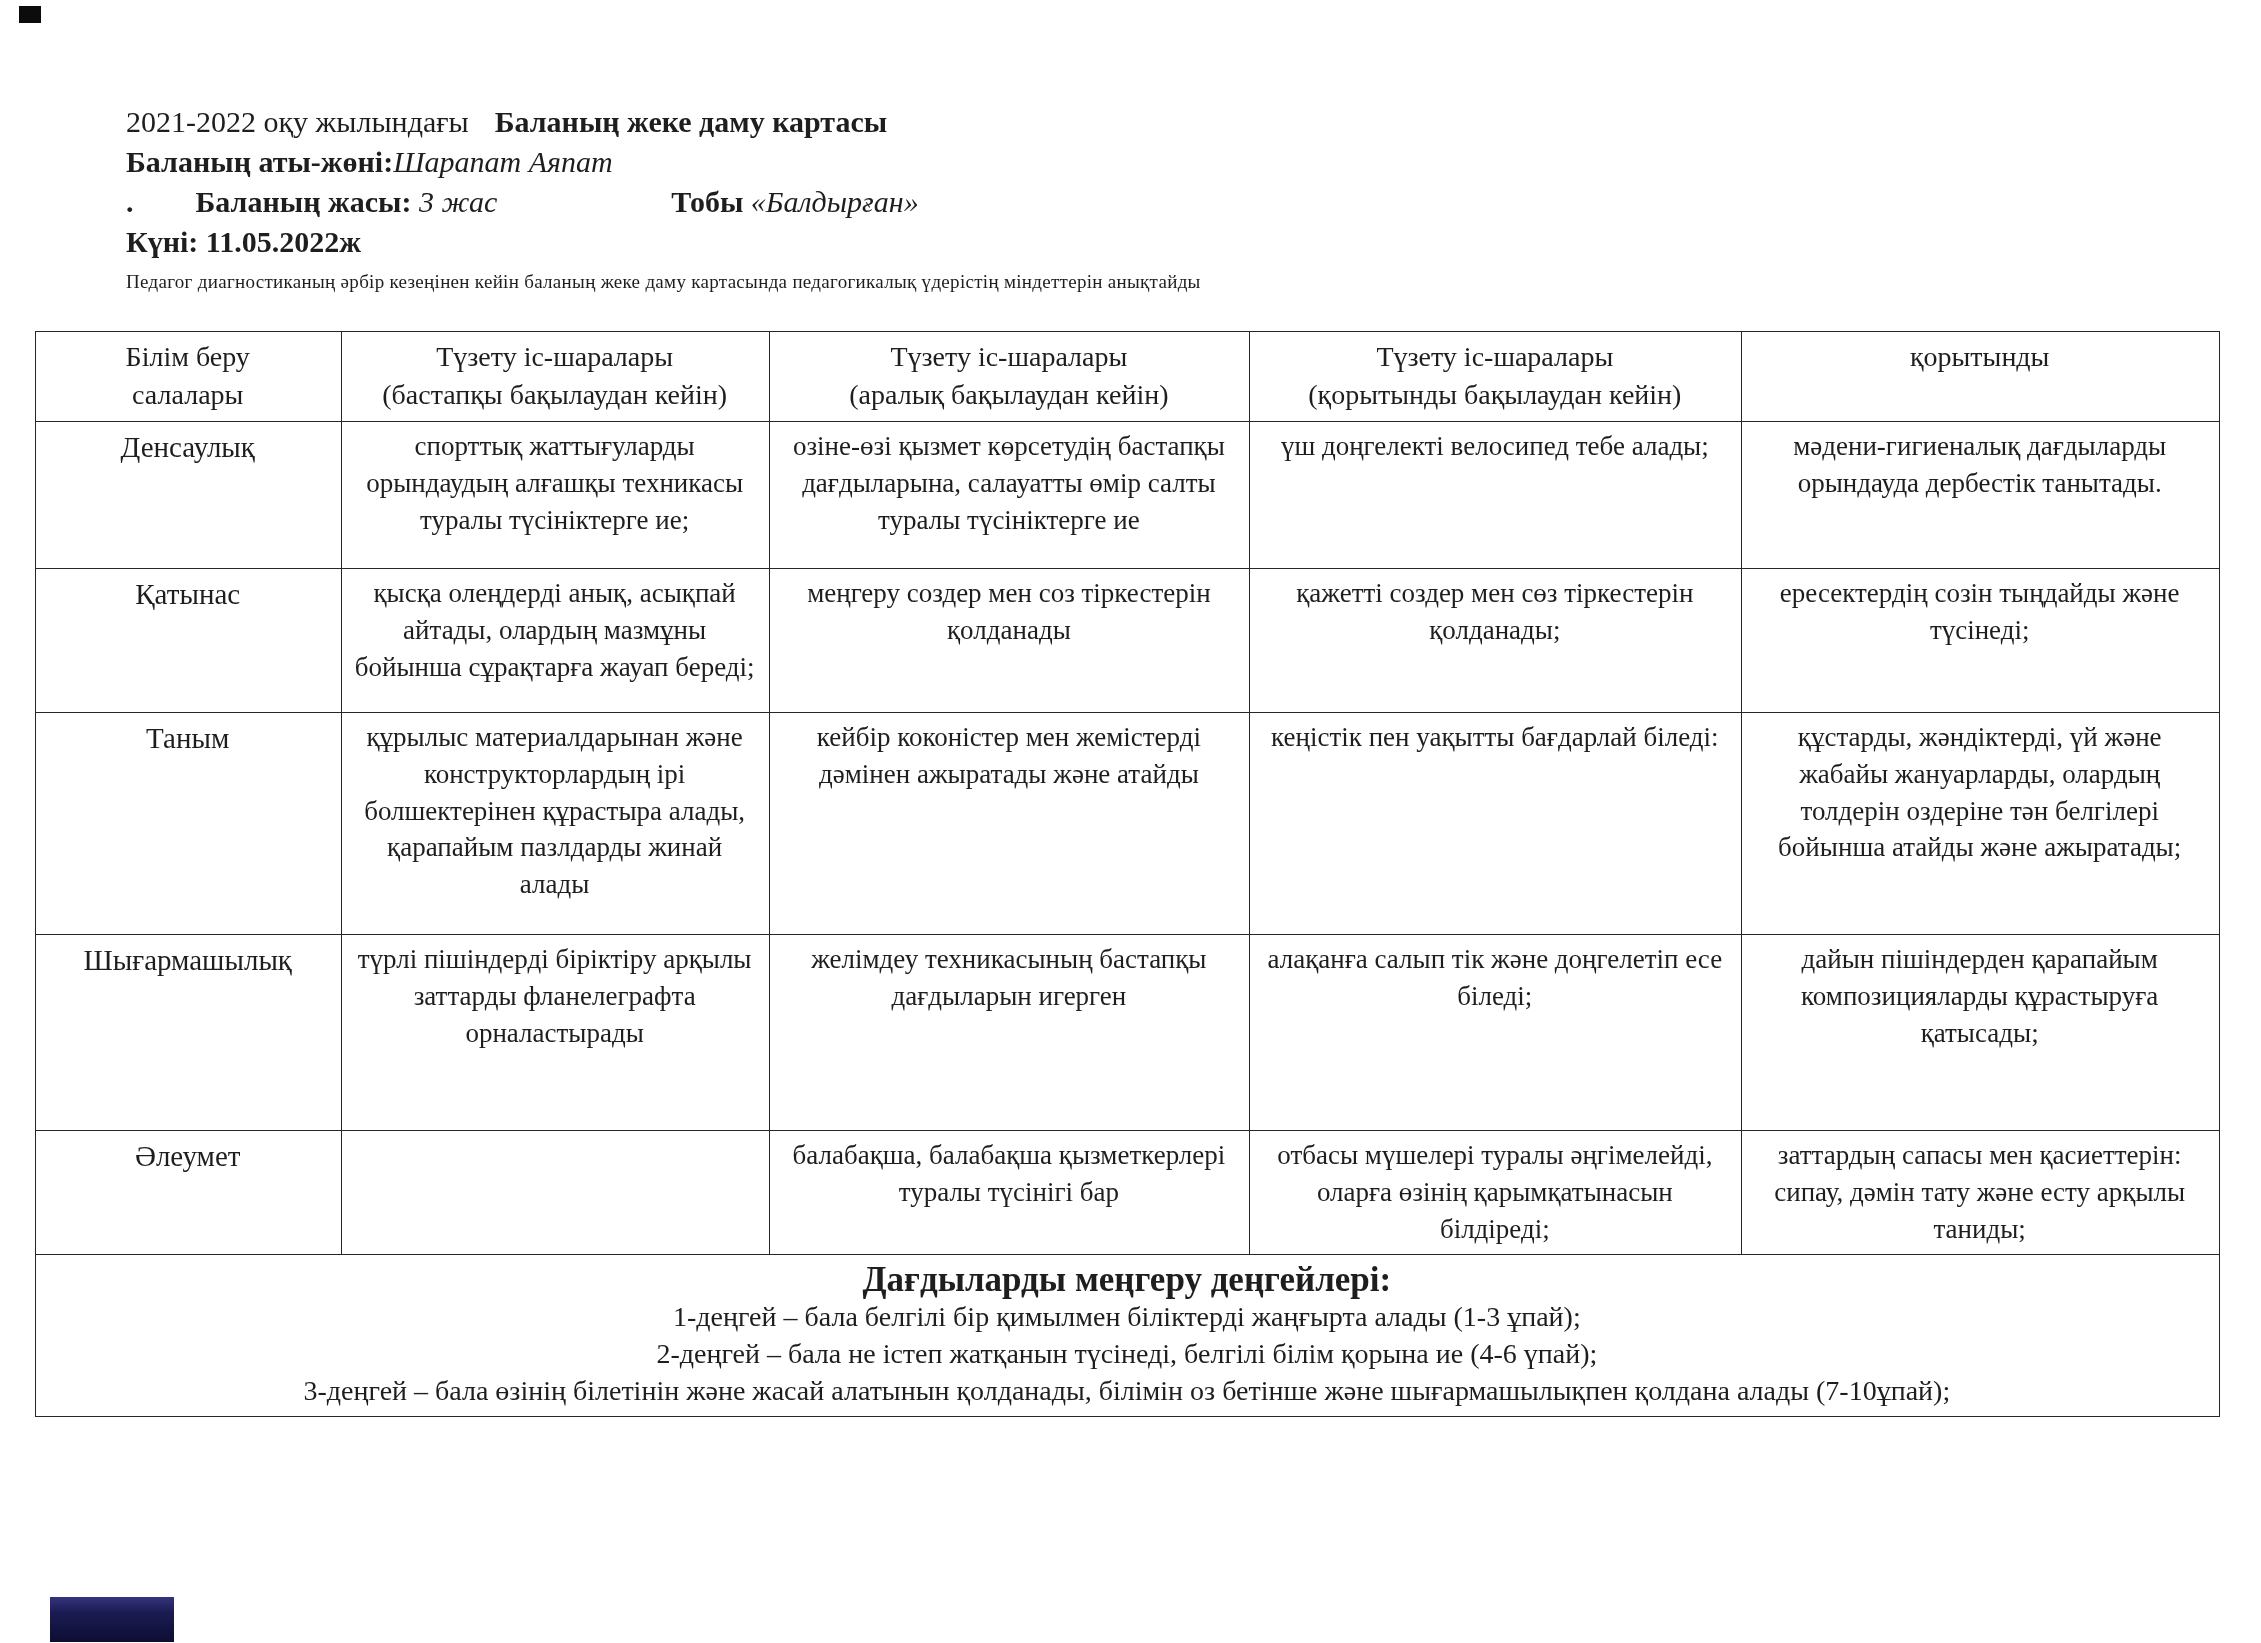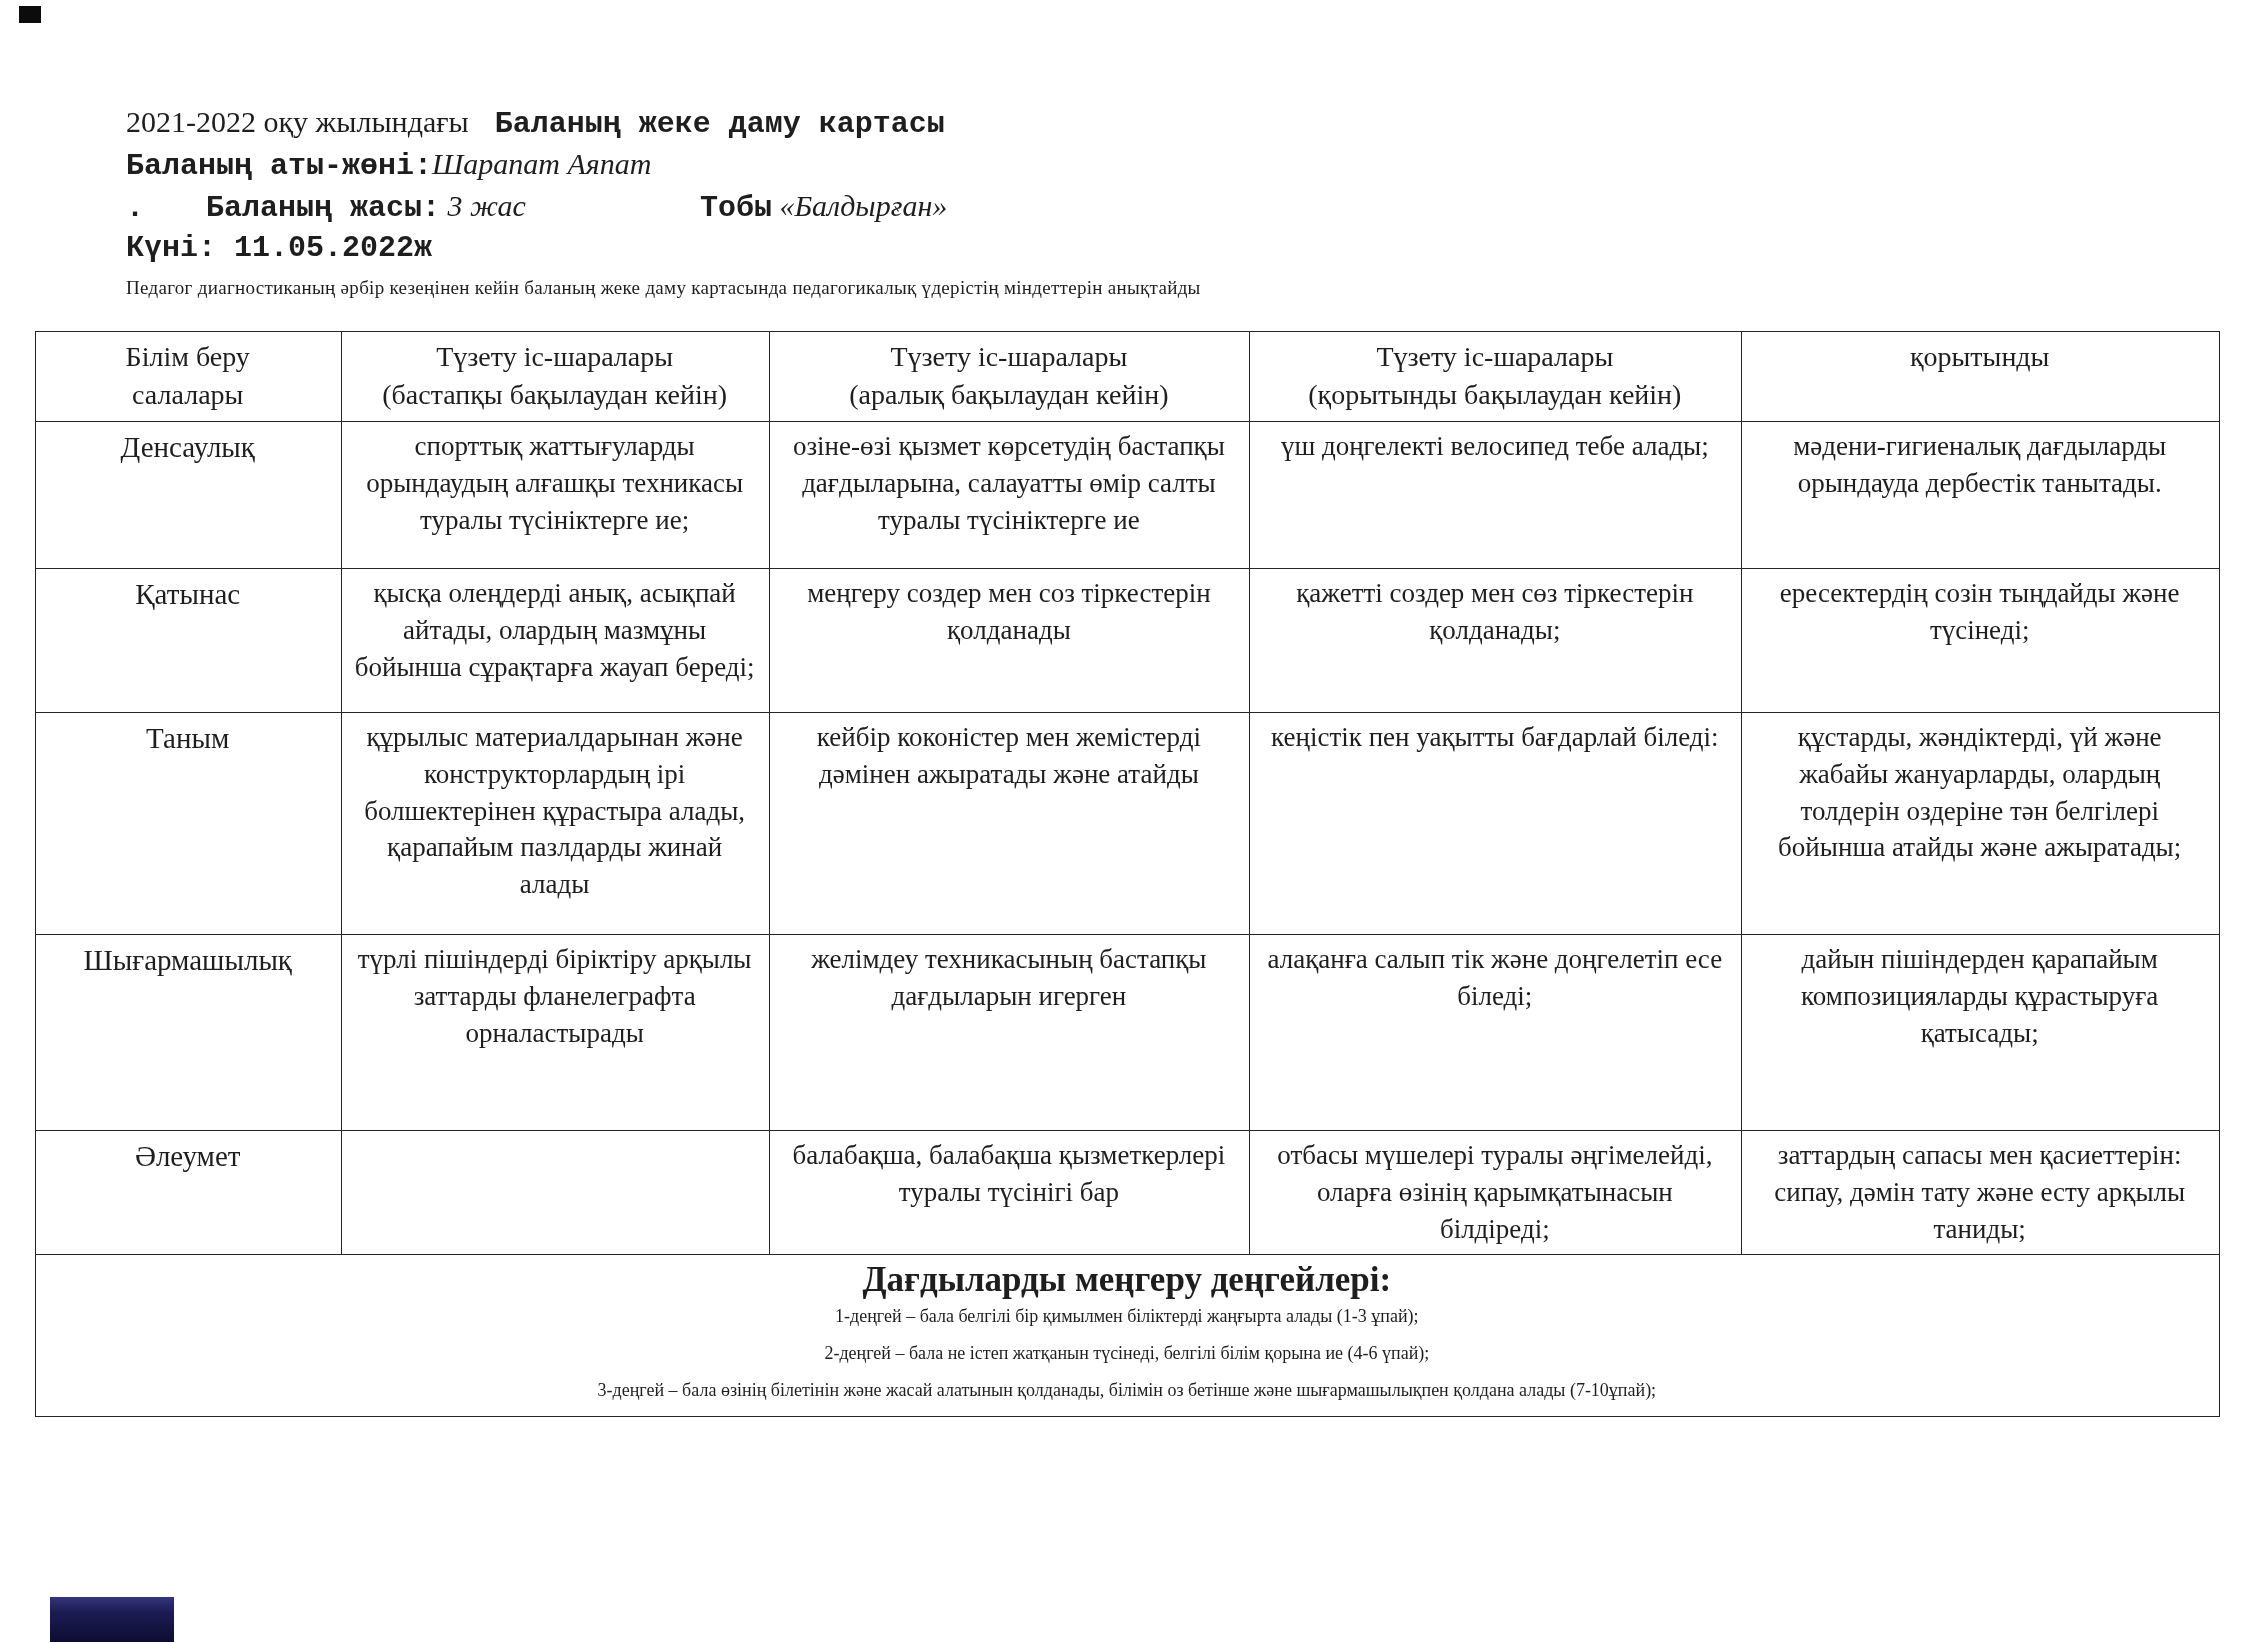--- a/index.html
+++ b/index.html
@@ -19,21 +19,21 @@
   .bottom-bar{
     position:absolute;left:50px;top:1597px;width:124px;height:45px;
     background:linear-gradient(#34347e 0%,#1b1b52 35%,#0d0d34 100%);
   }
   
   .doc-header{
     position:absolute;left:126px;top:102px;width:1998px;
     font-size:30px;line-height:40px;
   }
   .doc-header .line{white-space:nowrap;}
-  .b{font-weight:bold;font-family:Liberation Mono, monospace;}
+  .b{font-weight:bold;}
   .bi{font-weight:normal;font-style:italic;}
   .sp-med{display:inline-block;width:62px;}
   .sp-big{display:inline-block;width:174px;}
   .sp-small{display:inline-block;width:26px;}
   .intro-line{font-size:19px;letter-spacing:0.3px;}
   
   .dev-table{
     position:absolute;left:35px;top:331px;width:2185px;
     border-collapse:collapse;table-layout:fixed;
     font-size:27px;line-height:1.36;
@@ -48,21 +48,21 @@
   .dev-table th{white-space:pre-line;font-size:28px;}
   .area-cell{font-weight:bold;font-size:29px;}
   .h-row{height:79px;}
   .r0{height:147px;}
   .r1{height:144px;}
   .r2{height:222px;margin-top:21px;}
   .r3{height:196px;}
   .r4{height:121px;}
   .legend-cell{padding:7.7px 13px 9px 10.3px;}
   .legend-title{font-weight:bold;font-size:35px;line-height:37px;}
-  .legend-line{font-size:18px;line-height:37px;}
+  .legend-line{font-size:28px;line-height:37px;}
 </style>
 </head>
 <body>
 
 <div class="page">
 
   <div class="corner-mark"></div>
 
   <div class="doc-header">
     <div class="line"><span>2021-2022 оқу жылындағы</span><span class="sp-small"></span><span class="b">Баланың жеке даму картасы</span></div>

